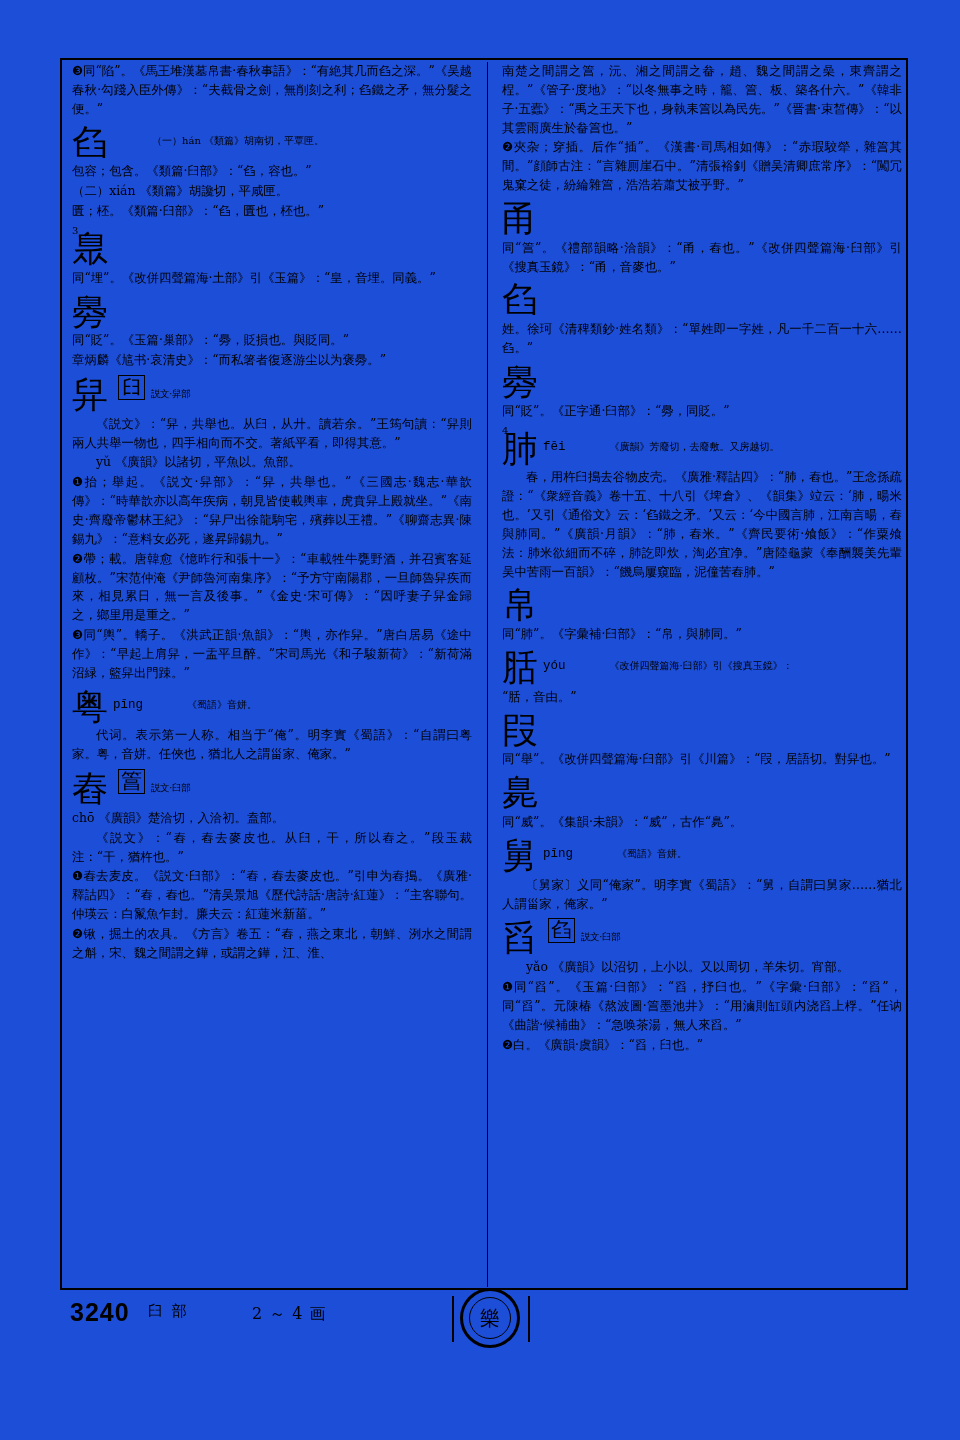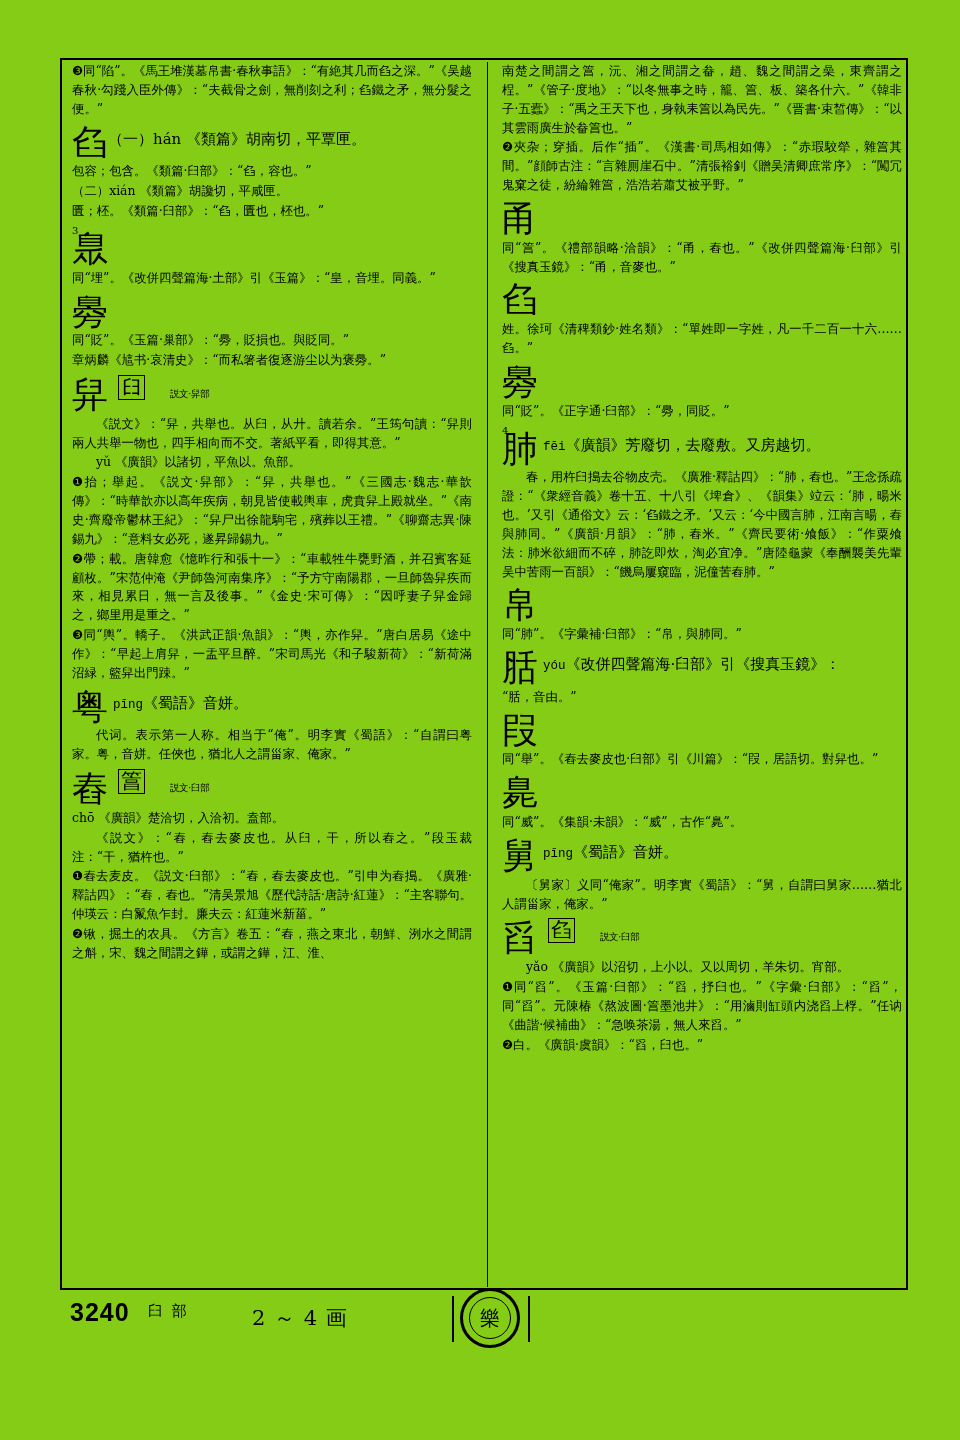--- a/index.html
+++ b/index.html
@@ -13,21 +13,21 @@
     font-family: "DejaVu Serif", "Liberation Serif", serif;
     color: #000;
     position: relative;
     overflow: hidden;
   }
   .page {
     position: absolute;
     left: 0; top: 0;
     width: 960px;
     height: 1440px;
-    background: #84cc16;
+    background: #1d4ed8;
   }
   
   .frame-top {
     position: absolute;
     left: 60px; top: 58px;
     width: 848px; height: 2px;
     background: #000;
   }
   .frame-left {
     position: absolute;
@@ -101,32 +101,33 @@
     font-size: 21px;
     border: 1px solid #000;
     padding: 1px 2px;
     margin-left: 6px;
     vertical-align: 6px;
     line-height: 1;
   }
   .seal-note {
     font-size: 9.5px;
     vertical-align: 3px;
-    margin-left: 21px;
+    margin-left: 2px;
     letter-spacing: -0.3px;
   }
   .pinyin {
     font-family: Liberation Mono, monospace;
     font-size: 12.5px;
     margin-left: 5px;
     vertical-align: 4px;
   }
   .headnote {
-    font-size: 15px;
+    font-size: 10px;
     vertical-align: 4px;
+    margin-left: 44px;
   }
   .supnum {
     font-size: 10px;
     vertical-align: super;
     display: block;
     line-height: 1;
     margin-bottom: -6px;
   }
 
   
@@ -151,21 +152,21 @@
     left: 86px;
     top: 6px;
     font-size: 15px;
     font-family: "DejaVu Serif", "Liberation Serif", serif;
     letter-spacing: 2px;
   }
   .folio-stroke {
     position: absolute;
     left: 190px;
     top: 8px;
-    font-size: 21px;
+    font-size: 16px;
     letter-spacing: 1px;
   }
   .footer-rule {
     position: absolute;
     left: 390px;
     top: 0px;
     width: 2px;
     height: 46px;
     background: #000;
   }
@@ -297,21 +298,21 @@
       <p class="para">同“肺”。《字彙補·臼部》：“帛，與肺同。”</p>
 
       <div class="entry-head">
         <span class="bigchar">䏦</span><span class="pinyin">yóu</span><span class="headnote">《改併四聲篇海·臼部》引《搜真玉鏡》：</span>
       </div>
       <p class="para">“䏦，音由。”</p>
 
       <div class="entry-head">
         <span class="bigchar">叚</span>
       </div>
-      <p class="para">同“舉”。《舂去麥皮也·臼部》引《川篇》：“叚，居語切。對舁也。”</p>
+      <p class="para">同“舉”。《改併四聲篇海·臼部》引《川篇》：“叚，居語切。對舁也。”</p>
 
       <div class="entry-head">
         <span class="bigchar">臰</span>
       </div>
       <p class="para">同“威”。《集韻·未韻》：“威”，古作“臰”。</p>
 
       <div class="entry-head">
         <span class="bigchar">舅</span><span class="pinyin">pīng</span><span class="headnote">《蜀語》音姘。</span>
       </div>
       <p class="para indent">〔舅家〕义同“俺家”。明李實《蜀語》：“舅，自謂曰舅家……猶北人謂甾家，俺家。”</p>

